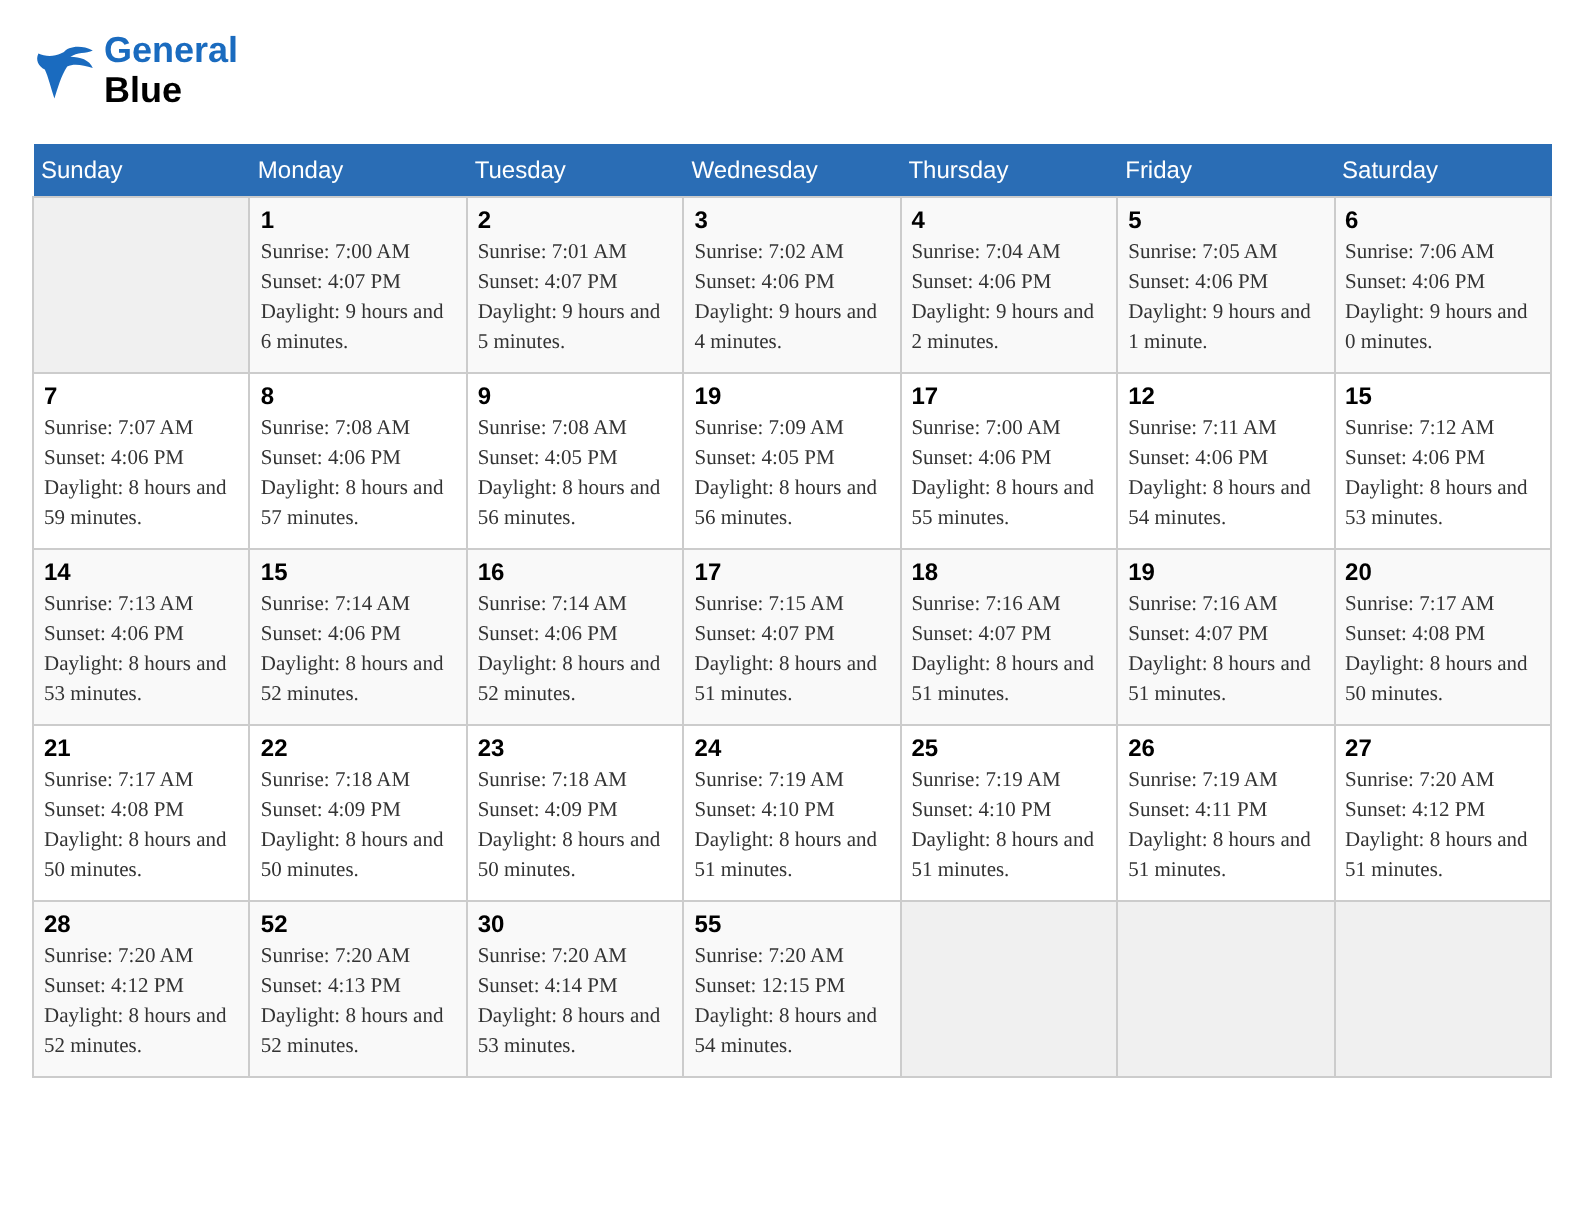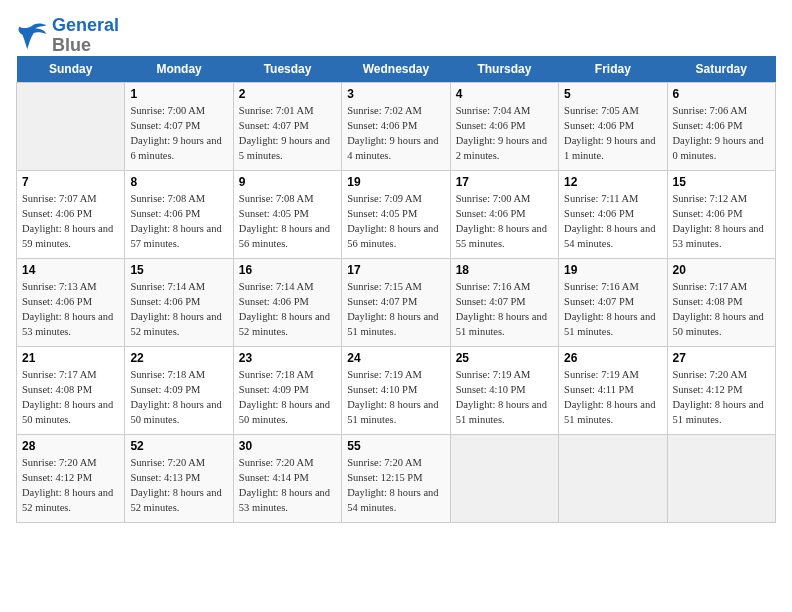--- a/index.html
+++ b/index.html
@@ -7,21 +7,21 @@
       font-family: Arial, sans-serif;
       background: #fff;
       width: 792px;
       min-height: 612px;
       padding: 16px;
     }
     .header {
       display: flex;
       justify-content: space-between;
       align-items: center;
-      margin-bottom: 0;
+      margin-bottom: 16px;
     }
     .logo {
       display: flex;
       align-items: center;
       gap: 4px;
     }
     .logo-text {
       font-size: 18px;
       font-weight: bold;
       color: #333;
@@ -48,23 +48,23 @@
     }
     table {
       width: 100%;
       border-collapse: collapse;
       font-size: 11px;
     }
     thead tr th {
       background-color: #2a6db5;
       color: #fff;
       padding: 6px 4px;
-      text-align: center;
+      text-align: left;
       font-size: 12px;
-      font-weight: bold;
+      font-weight: normal;
     }
     tbody tr td {
       border: 1px solid #ccc;
       vertical-align: top;
       padding: 4px 5px;
       height: 88px;
       width: 108px;
     }
     tbody tr:nth-child(odd) td {
       background-color: #f9f9f9;
@@ -91,21 +91,21 @@
 </head>
 <body>
 
 <div class="header">
   <div class="logo">
     <svg class="logo-bird" viewBox="0 0 40 35" xmlns="http://www.w3.org/2000/svg">
       <path d="M20 5 C22 2, 30 0, 38 4 C34 6, 28 5, 24 8 C30 8, 36 10, 38 15 C32 13, 26 12, 22 14 C18 20, 16 28, 14 34 C12 28, 10 20, 8 16 C4 14, 2 10, 4 6 C8 8, 14 8, 18 6 Z" fill="#1a6bbf"></path>
     </svg>
     <div class="logo-text">
       <div><span>General</span></div>
-      <div><span style="color:#737373;">Blue</span></div>
+      <div><span style="color:#000000;">Blue</span></div>
     </div>
   </div>
   <div class="title-block">
     <div class="month-title"></div>
     <div class="location"></div>
   </div>
 </div>
 
 <table>
   <thead>

